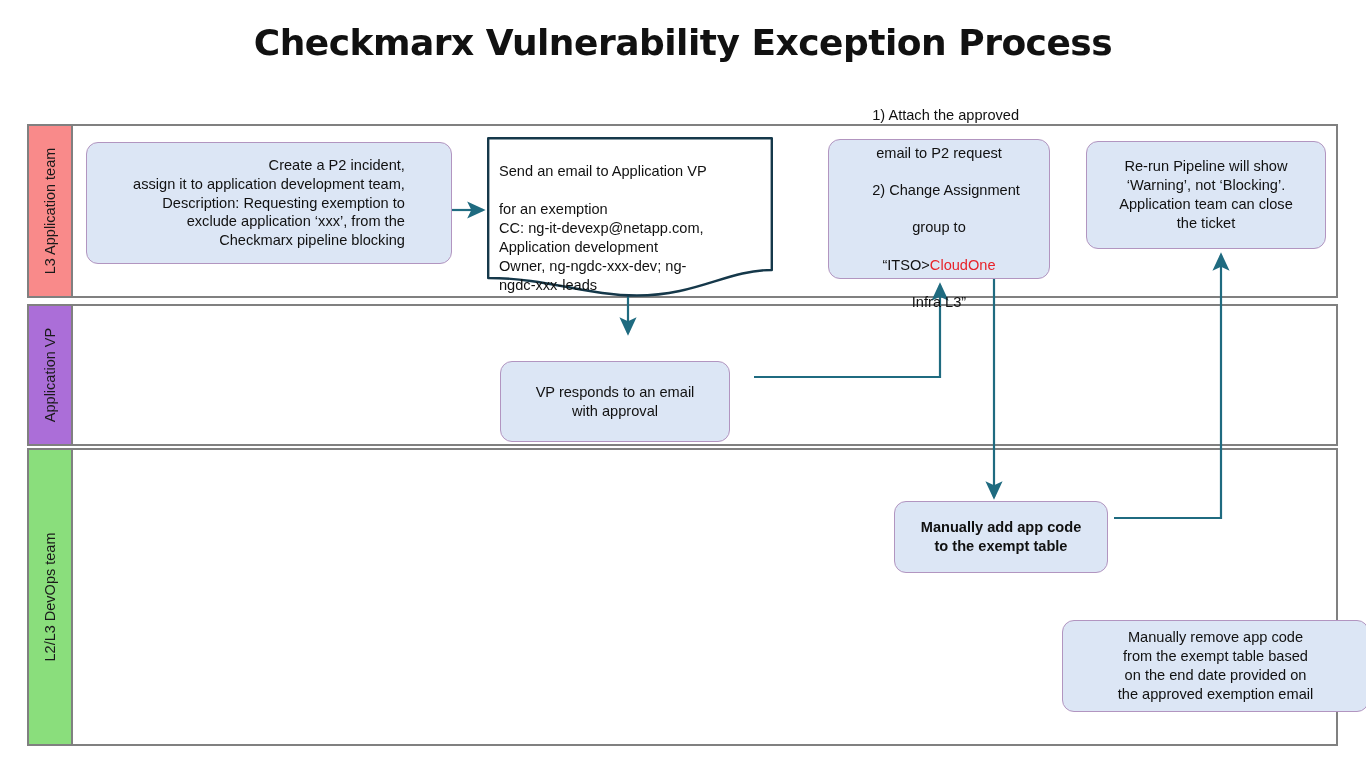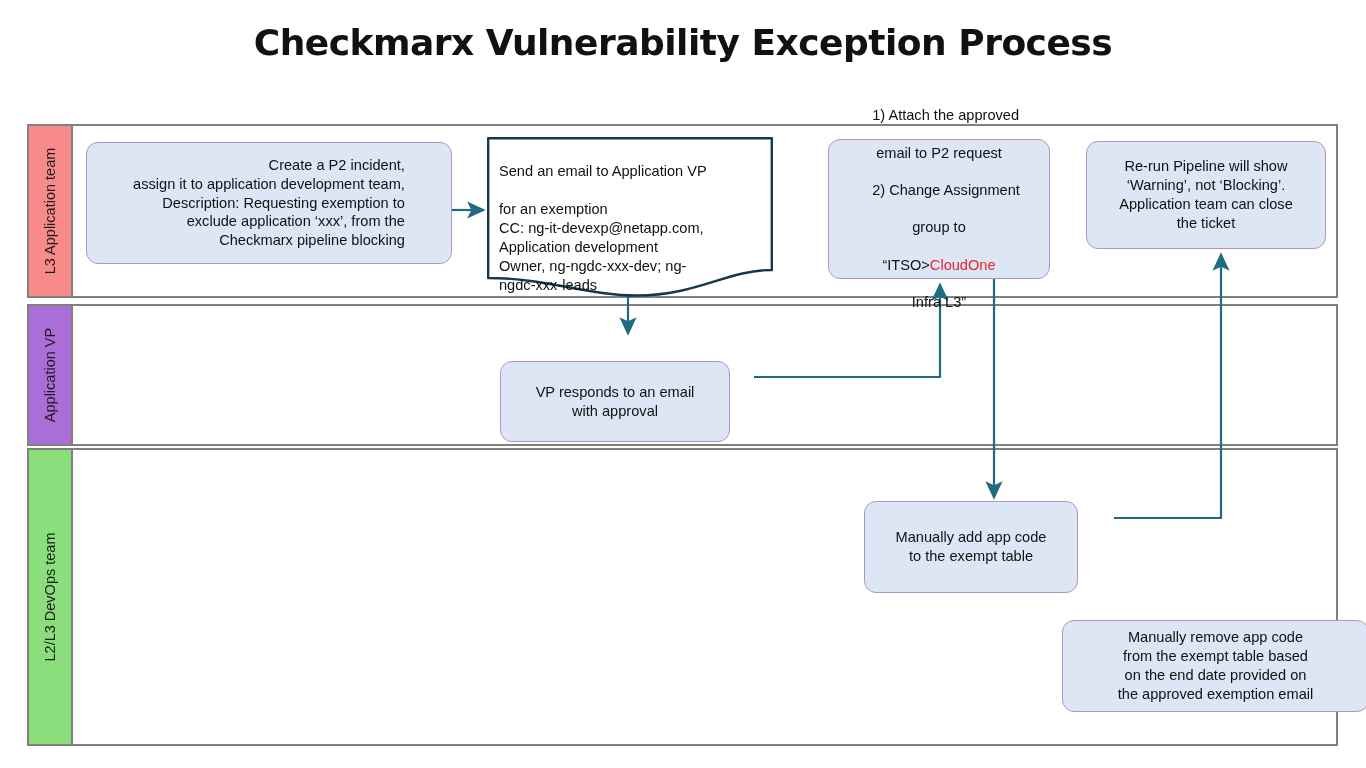--- a/index.html
+++ b/index.html
@@ -86,21 +86,21 @@
     align-items: center;
     justify-content: center;
     padding: 4px 8px;
     white-space: pre-line;
   }
 
   #node-create     { left: 86px;  top: 142px; width: 366px; height: 122px; text-align: right; }
   #node-attach     { left: 828px; top: 139px; width: 222px; height: 140px; text-align: center; }
   #node-rerun      { left: 1086px;top: 141px; width: 240px; height: 108px; }
   #node-vp-respond { left: 500px; top: 337px; width: 230px; height: 81px; margin-top: 24px; }
-  #node-add-code   { left: 864px; top: 501px; width: 214px; height: 92px; }
+  #node-add-code   { left: 894px; top: 501px; width: 214px; height: 72px; font-weight: bold; }
   #node-remove-code{ left: 1062px;top: 620px; width: 307px; height: 92px; }
 
   #node-attach .attach-body {
     text-align: center;
     font-size: 14.6px;
     line-height: 1.28;
   }
   #node-attach .attach-body .li {
     text-align: left;
     padding-left: 6px;

